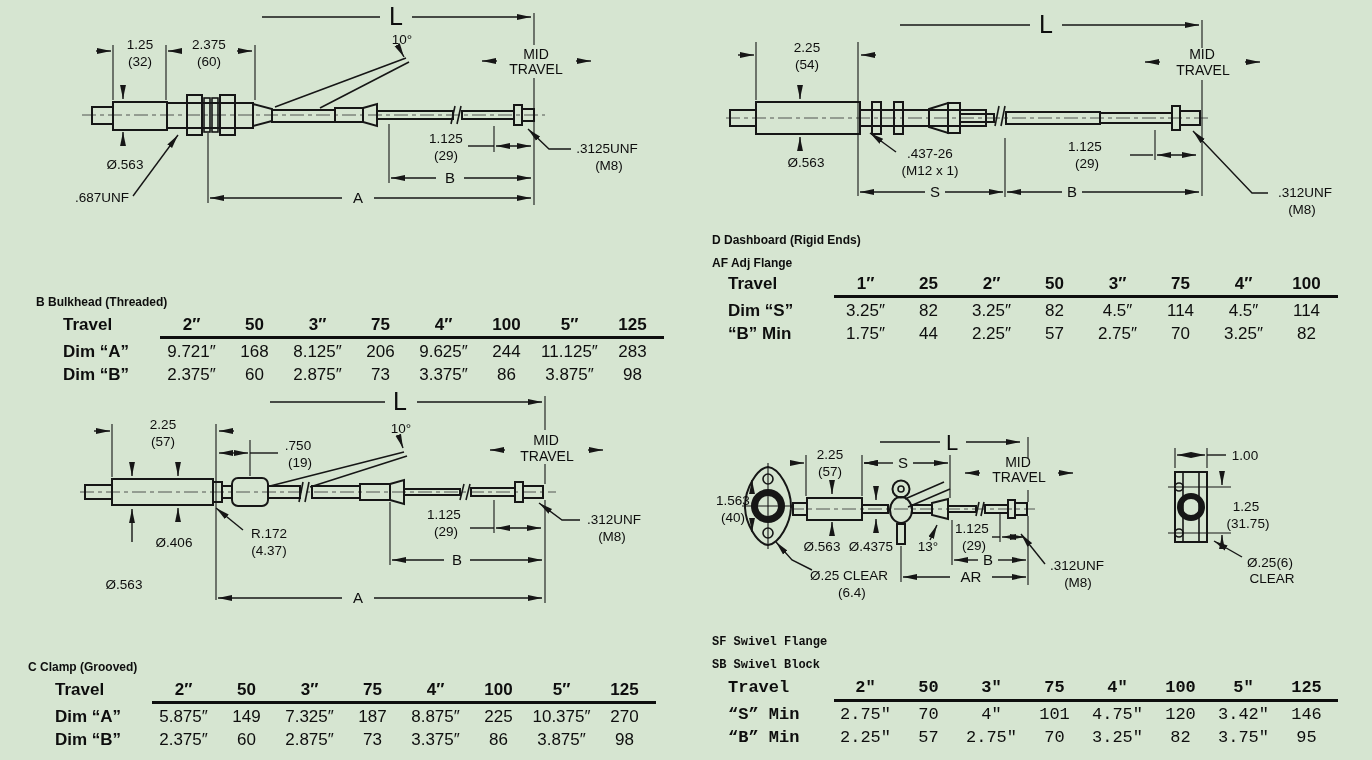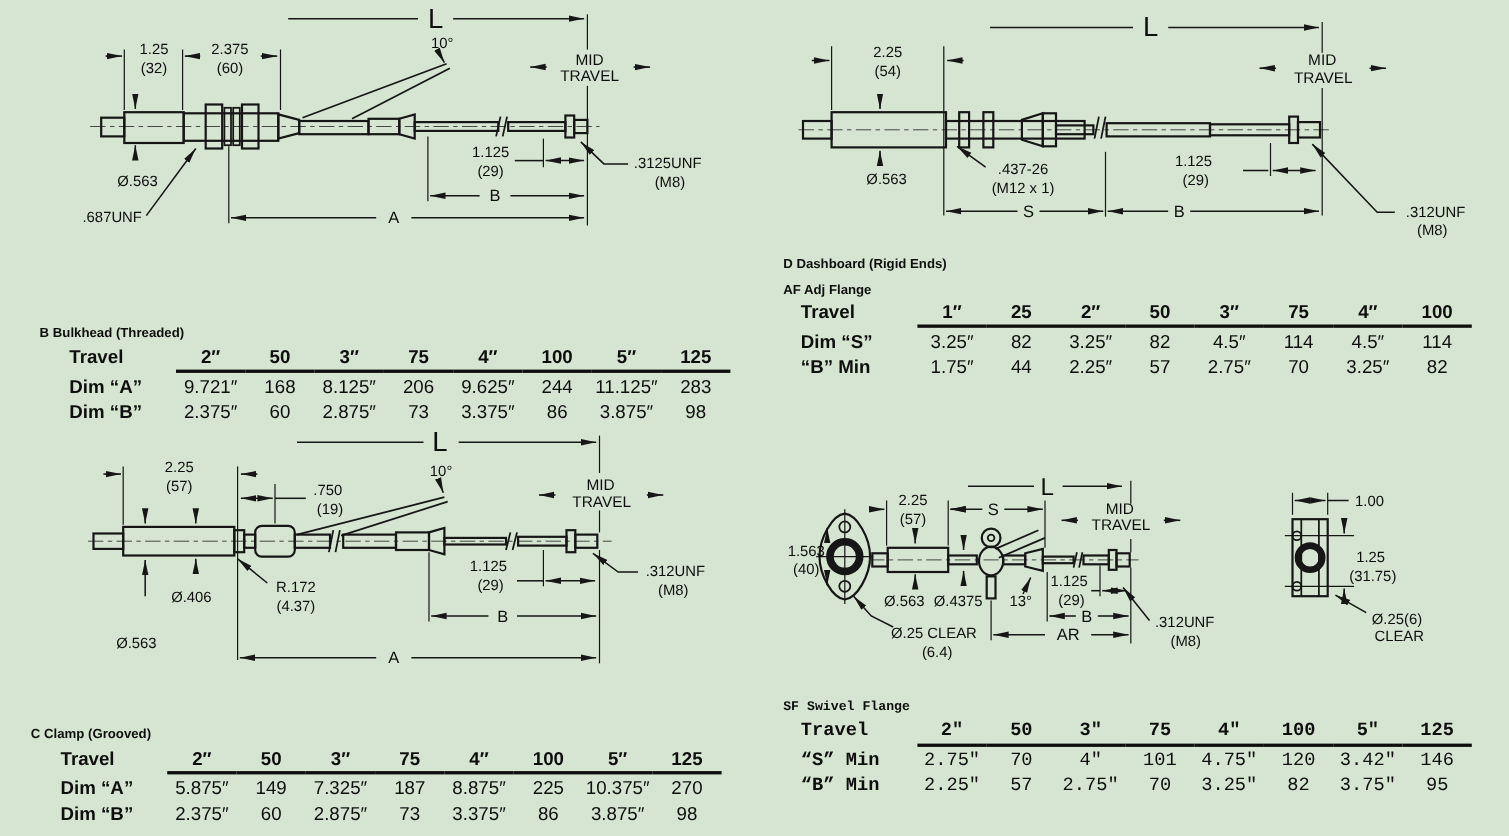--- a/index.html
+++ b/index.html
@@ -443,20 +443,21 @@
       <div class="c v">73</div>
       <div class="c v">3.375″</div>
       <div class="c v">86</div>
       <div class="c v">3.875″</div>
       <div class="c v">98</div>
     </div>
   </div>
 
   <div class="tbl" style="left:712px;top:631px;font-family:Liberation Mono, monospace;">
     <div class="tbl-title">SF Swivel Flange</div>
+    <div class="tbl-title">SB Swivel Block</div>
     <div class="grid g-right">
       <div class="c h lab">Travel</div>
       <div class="c h u">2″</div>
       <div class="c h u">50</div>
       <div class="c h u">3″</div>
       <div class="c h u">75</div>
       <div class="c h u">4″</div>
       <div class="c h u">100</div>
       <div class="c h u">5″</div>
       <div class="c h u">125</div>

